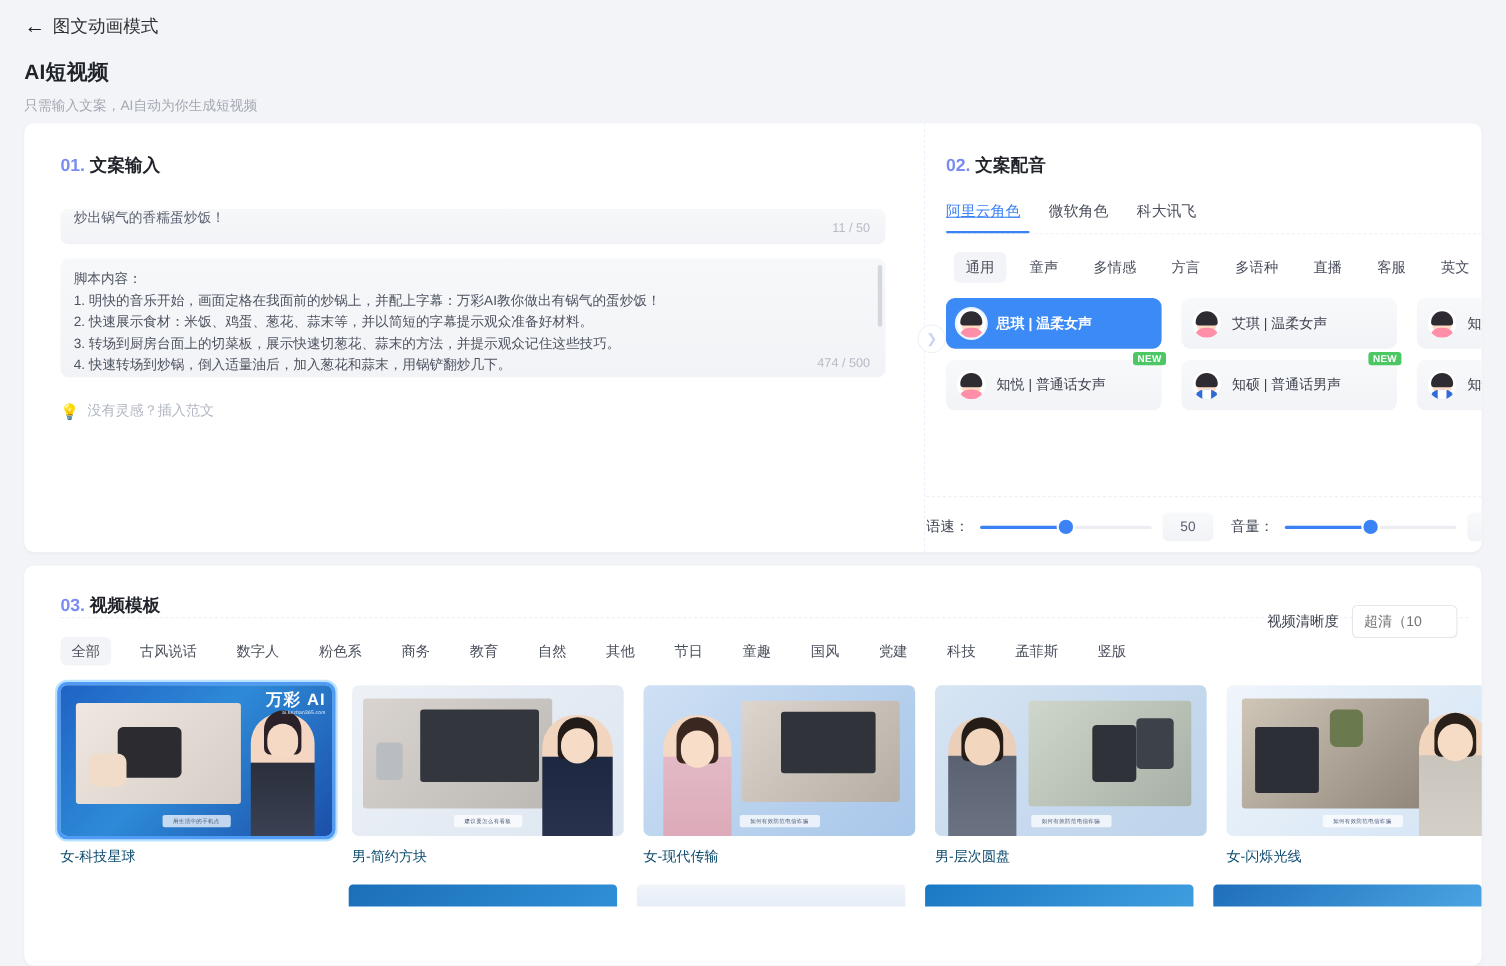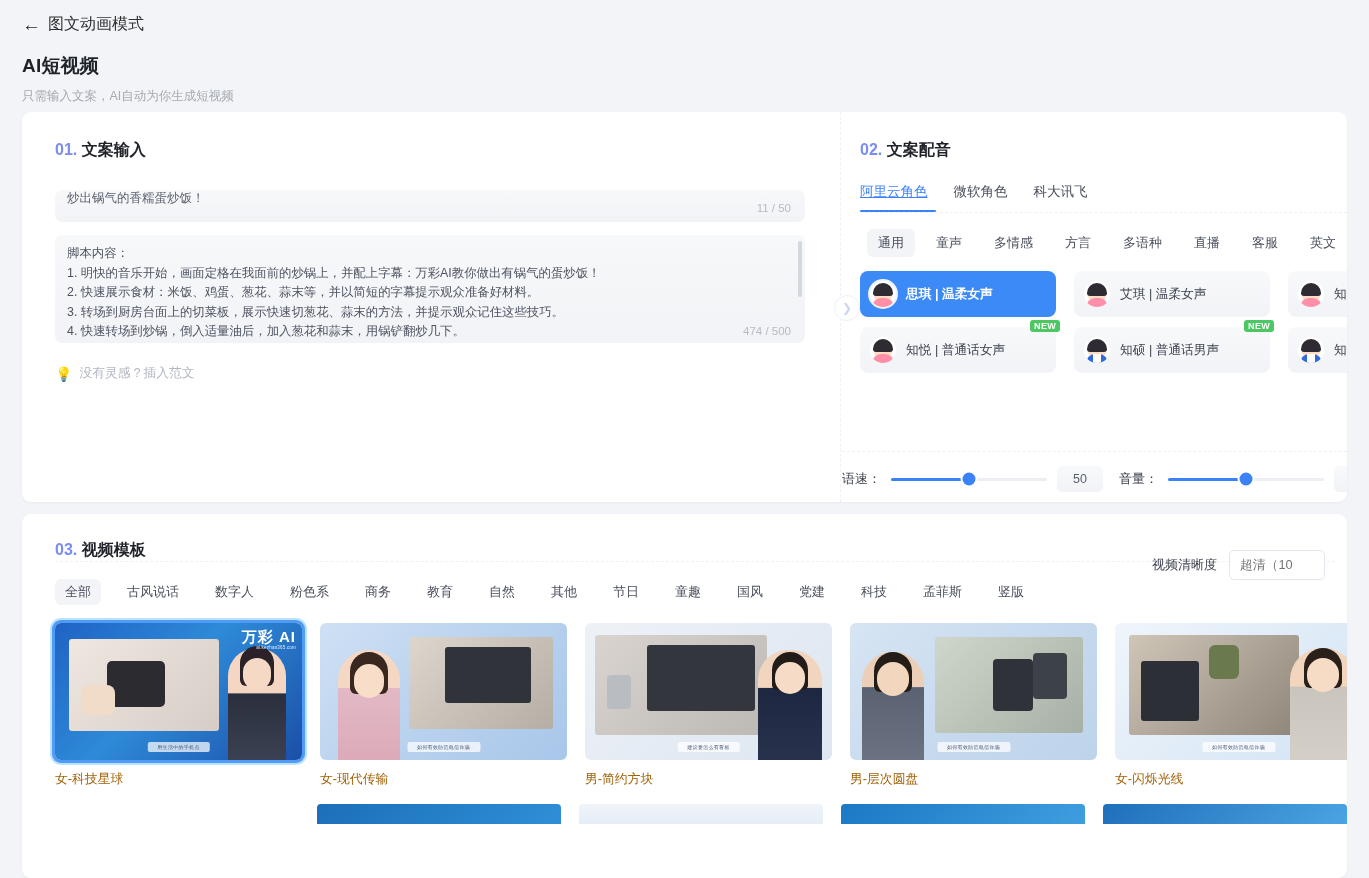--- a/index.html
+++ b/index.html
@@ -203,21 +203,21 @@
   }
   .tpl { width: 247px; cursor: pointer; }
   .thumb {
     width: 247px; height: 137px; border-radius: 6px; overflow: hidden;
     position: relative;
   }
   .tpl.selected .thumb {
     outline: 3px solid transparent;
     box-shadow: 0 0 0 3px #4f9bf5, 0 0 0 5px rgba(120,200,255,.5);
   }
-  .tpl-name { font-size: 12.8px; color: #a16207; margin-top: 11px; }
+  .tpl-name { font-size: 12.8px; color: #0c4a6e; margin-top: 11px; }
 
   .sub-cap {
     position: absolute; left: 50%; transform: translateX(-50%);
     bottom: 8px; font-size: 5px; color: #4b5a78;
     background: rgba(255,255,255,.72); padding: 2px 10px; border-radius: 2px;
     white-space: nowrap; letter-spacing: .3px;
   }
   .wm {
     position: absolute; right: 6px; top: 6px; text-align: right; line-height: 1;
   }
@@ -430,42 +430,42 @@
           <div class="wm">
             <div class="wm1">万彩 AI</div>
             <div class="wm2">ai.kezhan365.com</div>
           </div>
           <div class="sub-cap">用生活中的手机点</div>
         </div>
         <div class="tpl-name">女-科技星球</div>
       </div>
 
       <div class="tpl">
-        <div class="thumb" style="background:linear-gradient(135deg,#cfe0f4 0%,#b9d2ee 50%,#a9c7ea 100%);">
-          <div class="inner-vid" style="right:14px;top:14px;width:144px;height:92px;background:linear-gradient(135deg,#ddd6ce,#b6ada4);"></div>
-          <div class="inner-vid" style="right:36px;top:24px;width:86px;height:56px;background:#30343a;border-radius:3px;"></div>
-          <div class="person" style="left:18px;width:62px;height:110px;background:linear-gradient(180deg,#f4d8c4 0%,#f4d8c4 34%,#e3b9c6 35%,#dcaab9 100%);border-radius:30px 30px 0 0;"></div>
-          <div class="person" style="left:30px;bottom:66px;width:38px;height:42px;background:#3a2720;border-radius:19px 19px 6px 6px;"></div>
-          <div class="person" style="left:34px;bottom:62px;width:30px;height:34px;background:#f8ddc8;border-radius:15px;"></div>
-          <div class="sub-cap">如何有效防范电信诈骗</div>
-        </div>
-        <div class="tpl-name">女-现代传输</div>
-      </div>
-
-      <div class="tpl">
         <div class="thumb" style="background:linear-gradient(135deg,#eef2f7 0%,#e3eaf3 60%,#dde7f2 100%);">
           <div class="inner-vid" style="left:10px;top:12px;width:172px;height:100px;background:linear-gradient(135deg,#d9d4cf,#bcb8b4);"></div>
           <div class="inner-vid" style="left:62px;top:22px;width:108px;height:66px;background:#33373d;border-radius:3px;"></div>
           <div class="inner-vid" style="left:22px;top:52px;width:24px;height:34px;background:#b9bdc2;border-radius:4px;"></div>
           <div class="person" style="right:10px;width:64px;height:110px;background:linear-gradient(180deg,#f2d5bf 0%,#f2d5bf 34%,#1e2740 35%,#28324d 100%);border-radius:30px 30px 0 0;"></div>
           <div class="person" style="right:24px;bottom:70px;width:36px;height:38px;background:#221b18;border-radius:18px 18px 5px 5px;"></div>
           <div class="person" style="right:27px;bottom:66px;width:30px;height:32px;background:#f6dcc6;border-radius:15px;"></div>
           <div class="sub-cap">建议要怎么有看板</div>
         </div>
         <div class="tpl-name">男-简约方块</div>
+      </div>
+
+      <div class="tpl">
+        <div class="thumb" style="background:linear-gradient(135deg,#cfe0f4 0%,#b9d2ee 50%,#a9c7ea 100%);">
+          <div class="inner-vid" style="right:14px;top:14px;width:144px;height:92px;background:linear-gradient(135deg,#ddd6ce,#b6ada4);"></div>
+          <div class="inner-vid" style="right:36px;top:24px;width:86px;height:56px;background:#30343a;border-radius:3px;"></div>
+          <div class="person" style="left:18px;width:62px;height:110px;background:linear-gradient(180deg,#f4d8c4 0%,#f4d8c4 34%,#e3b9c6 35%,#dcaab9 100%);border-radius:30px 30px 0 0;"></div>
+          <div class="person" style="left:30px;bottom:66px;width:38px;height:42px;background:#3a2720;border-radius:19px 19px 6px 6px;"></div>
+          <div class="person" style="left:34px;bottom:62px;width:30px;height:34px;background:#f8ddc8;border-radius:15px;"></div>
+          <div class="sub-cap">如何有效防范电信诈骗</div>
+        </div>
+        <div class="tpl-name">女-现代传输</div>
       </div>
 
       <div class="tpl">
         <div class="thumb" style="background:linear-gradient(135deg,#d7e5f3 0%,#c6d9ee 55%,#bed4ea 100%);">
           <div class="inner-vid" style="right:14px;top:14px;width:148px;height:96px;background:linear-gradient(135deg,#cfd6cb,#a7b0a6);"></div>
           <div class="inner-vid" style="right:64px;top:36px;width:40px;height:52px;background:#2f3238;border-radius:4px;"></div>
           <div class="inner-vid" style="right:30px;top:30px;width:34px;height:46px;background:#3d424a;border-radius:4px;"></div>
           <div class="person" style="left:12px;width:62px;height:108px;background:linear-gradient(180deg,#eccfb9 0%,#eccfb9 32%,#5a6272 33%,#6b7382 100%);border-radius:30px 30px 0 0;"></div>
           <div class="person" style="left:24px;bottom:68px;width:38px;height:40px;background:#241c16;border-radius:19px 19px 6px 6px;"></div>
           <div class="person" style="left:27px;bottom:64px;width:32px;height:34px;background:#f2d6bd;border-radius:16px;"></div>

